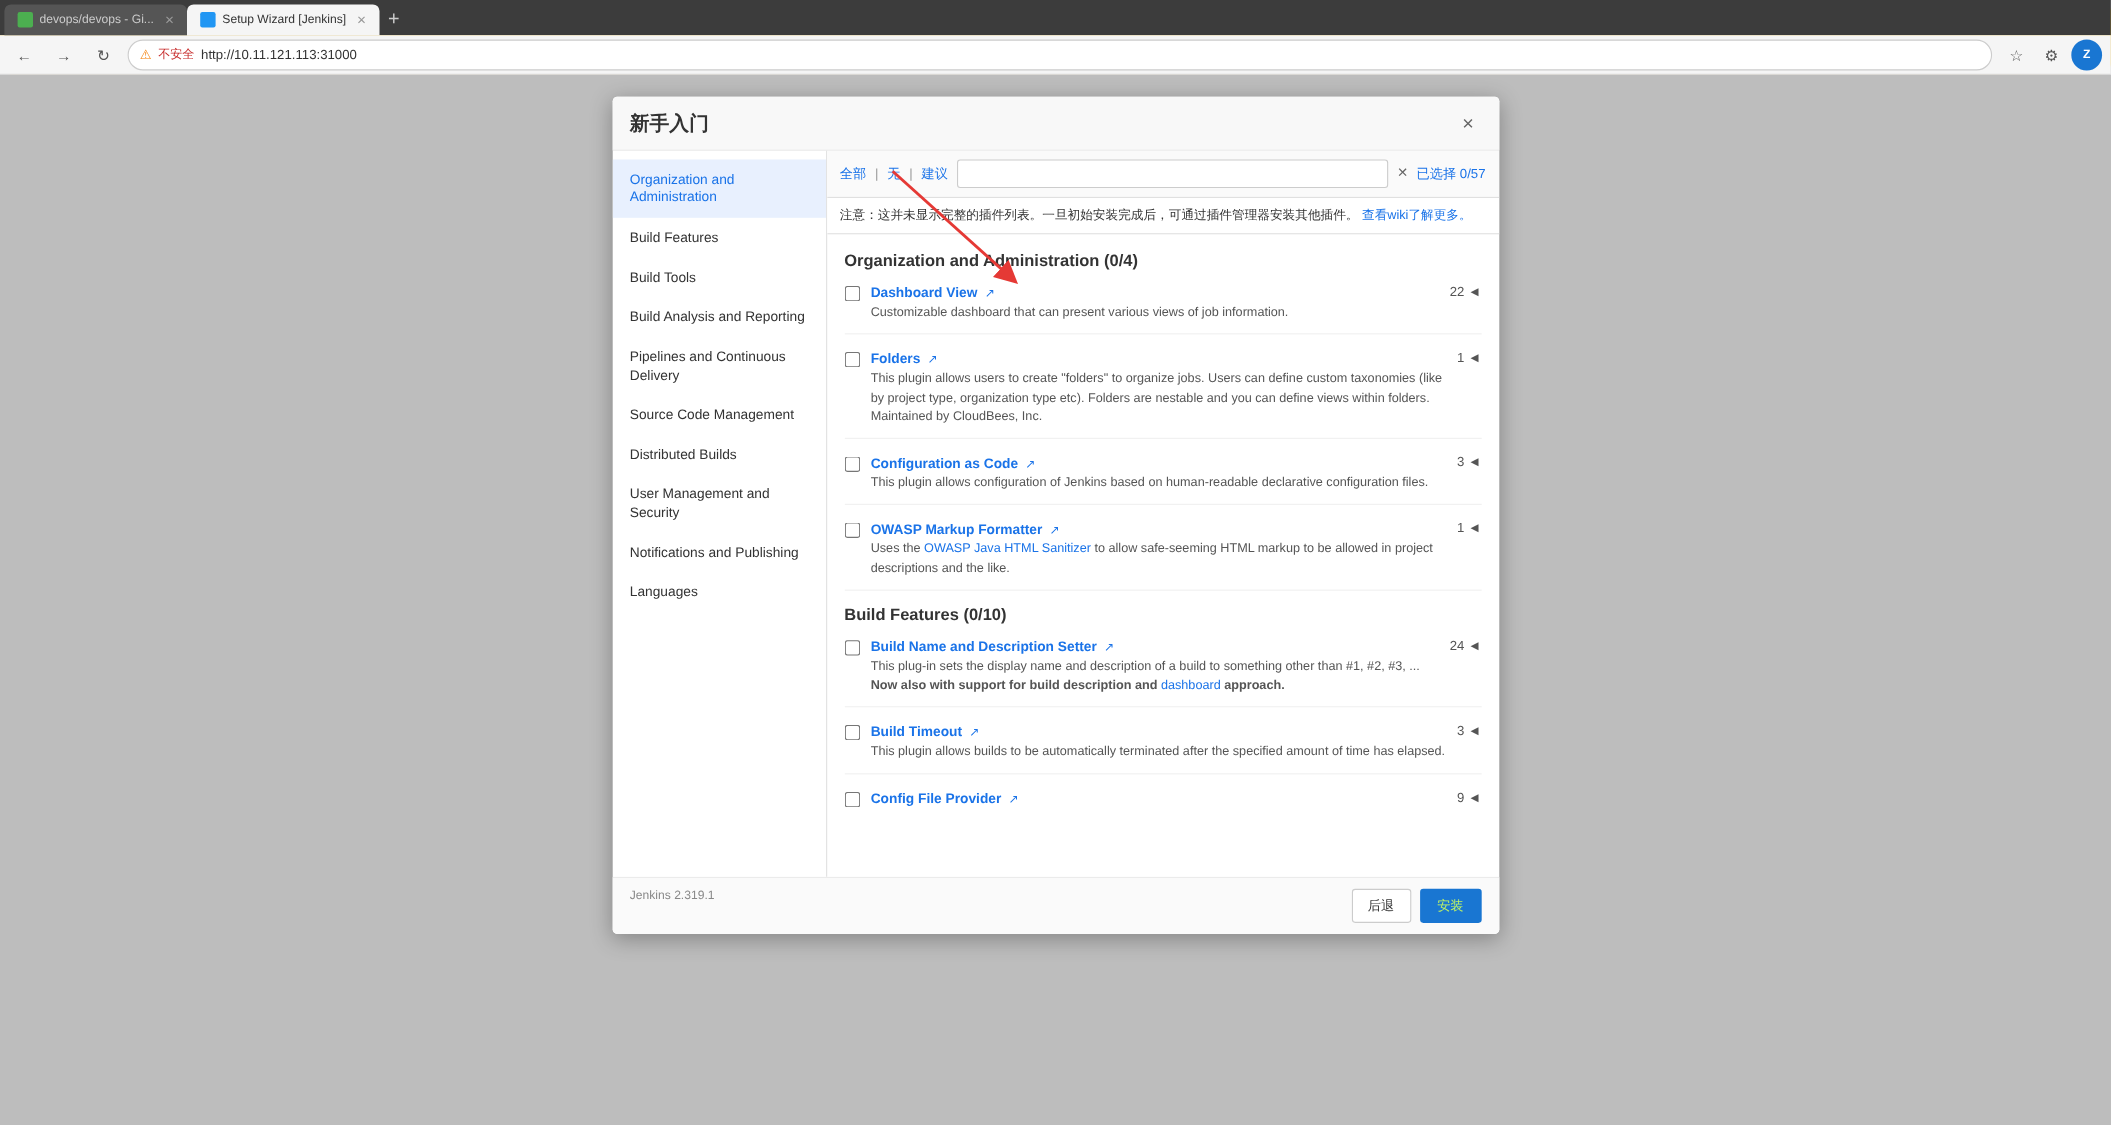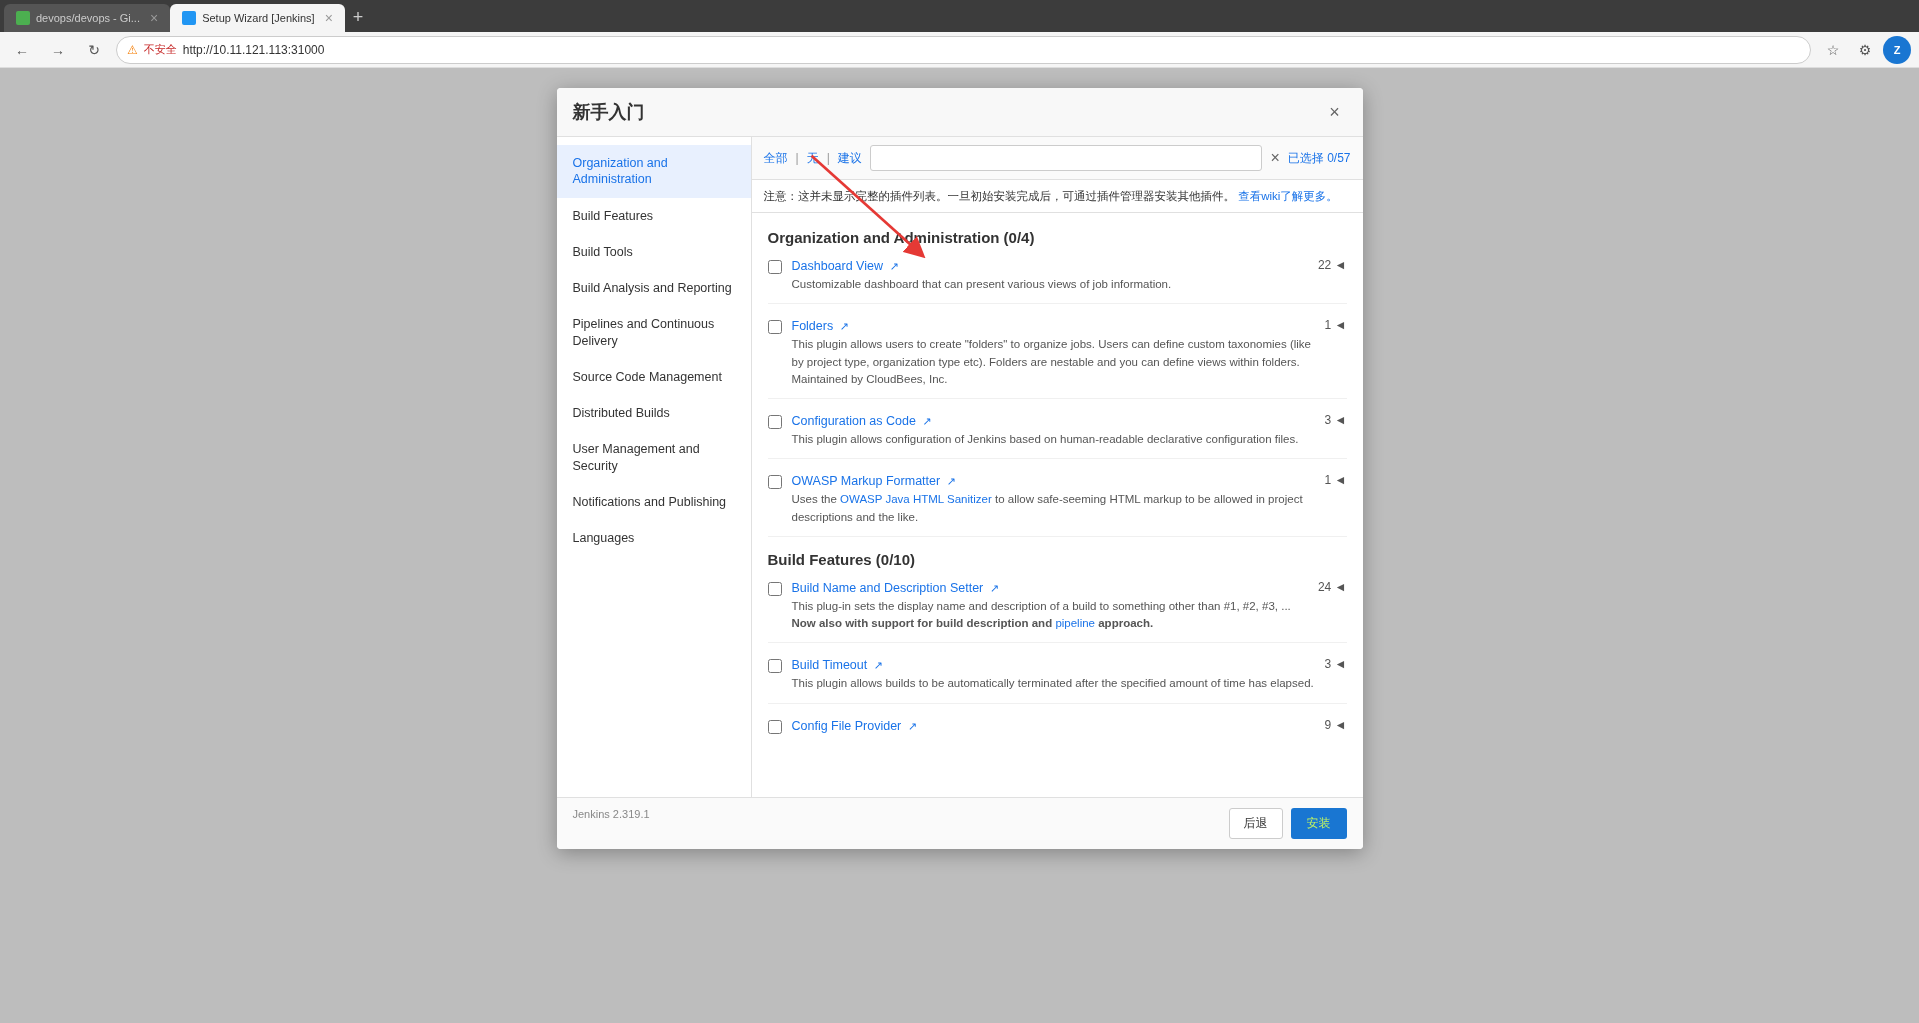--- a/index.html
+++ b/index.html
@@ -311,21 +311,21 @@
       flex-shrink: 0;
       width: 14px;
       height: 14px;
       cursor: pointer;
     }
     .plugin-info {
       flex: 1;
     }
     .plugin-name {
       font-size: 12.5px;
-      font-weight: normal;
+      font-weight: bold;
       color: #1a73e8;
       cursor: pointer;
     }
     .plugin-name-link {
       font-size: 11px;
       color: #1a73e8;
       cursor: pointer;
       margin-left: 3px;
     }
     .plugin-desc {
@@ -557,21 +557,21 @@
 
           <div class="section-title">Build Features (0/10)</div>
 
           <div class="plugin-item">
             <input type="checkbox" class="plugin-checkbox" style="">
             <div class="plugin-info">
               <span class="plugin-name">Build Name and Description Setter</span>
               <span class="plugin-name-link">↗</span>
               <div class="plugin-desc">
                 This plug-in sets the display name and description of a build to something other than #1, #2, #3, ...<br>
-                <strong>Now also with support for build description and </strong><a class="plugin-link">pipeline</a><strong> approach.</strong>
+                <strong>Now also with support for build description and </strong><a class="plugin-link">dashboard</a><strong> approach.</strong>
               </div>
             </div>
             <span class="plugin-count">24 ◄</span>
           </div>
 
           <div class="plugin-item">
             <input type="checkbox" class="plugin-checkbox" style="">
             <div class="plugin-info">
               <span class="plugin-name">Build Timeout</span>
               <span class="plugin-name-link">↗</span>

